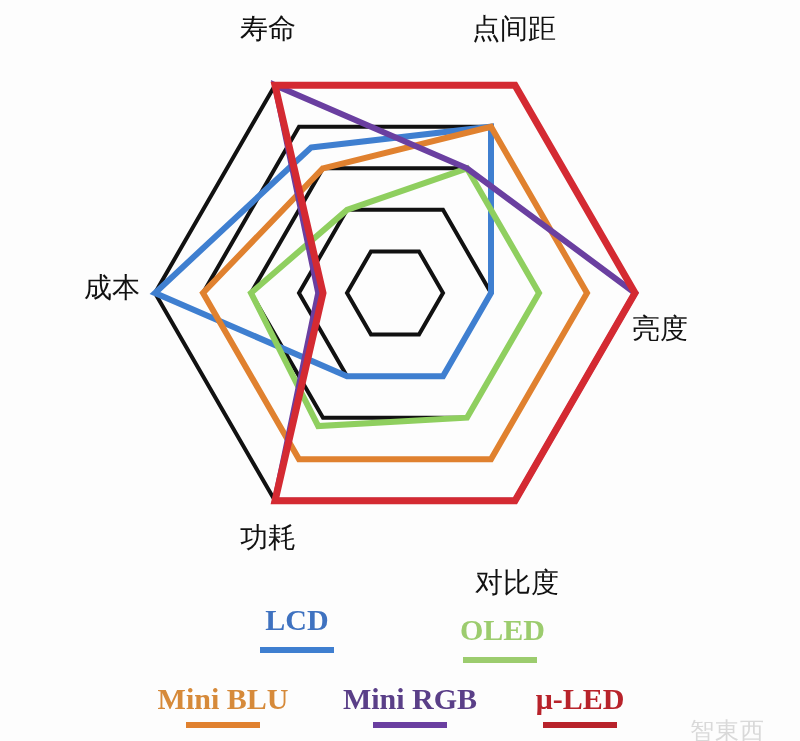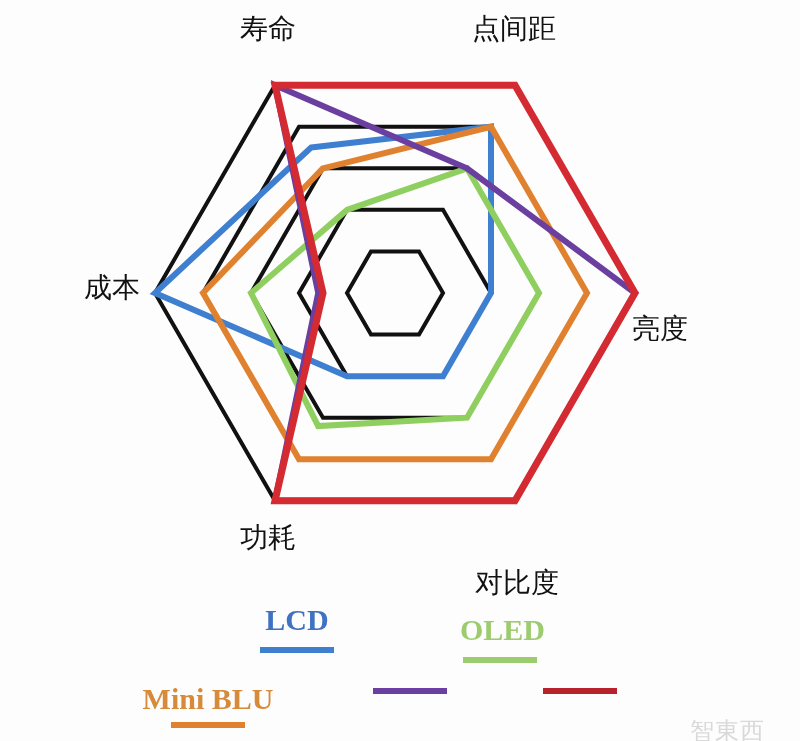--- a/index.html
+++ b/index.html
@@ -40,27 +40,29 @@
 <div class="axis-label" style="left:84px; top:269px;">成本</div>
 
 <div class="legend-item" style="left:252px; top:603px; width:90px;">
   <span class="legend-text" style="color:#3f72c0;">LCD</span>
   <span class="legend-line" style="width:74px; background:#3f7fd0;"></span>
 </div>
 <div class="legend-item" style="left:455px; top:613px; width:90px;text-align:right;">
   <span class="legend-text" style="color:#9ccc6e;">OLED</span>
   <span class="legend-line" style="width:74px; background:#9ccc6e;"></span>
 </div>
-<div class="legend-item" style="left:133px; top:682px; width:150px;">
+<div class="legend-item" style="left:148px; top:682px; width:150px;">
   <span class="legend-text" style="color:#d68a3a;">Mini BLU</span>
   <span class="legend-line" style="width:74px; background:#e0812f; margin-top:6px;"></span>
 </div>
 <div class="legend-item" style="left:330px; top:682px; width:160px;">
+  <span class="legend-text" style="color:#5a3f88;">Mini RGB</span>
   <span class="legend-line" style="width:74px; background:#6a3fa0; margin-top:6px;"></span>
 </div>
 <div class="legend-item" style="left:520px; top:682px; width:120px;">
+  <span class="legend-text" style="color:#b8232b;">μ-LED</span>
   <span class="legend-line" style="width:74px; background:#b8232b; margin-top:6px;"></span>
 </div>
 
 <div class="watermark">
   <span>智東西</span>
   <small>zhidx.com</small>
 </div>
 
 </body></html>

